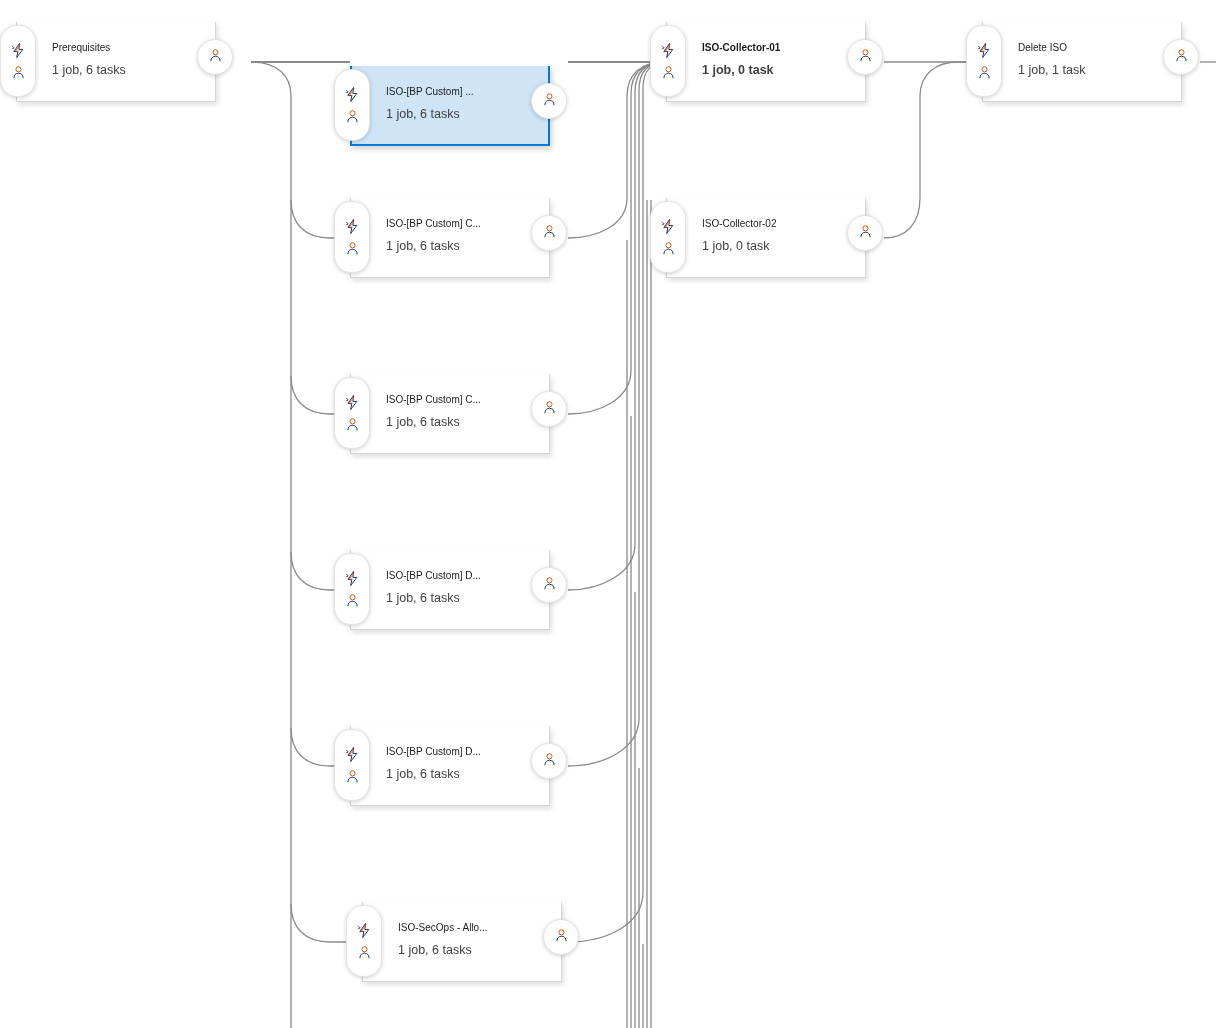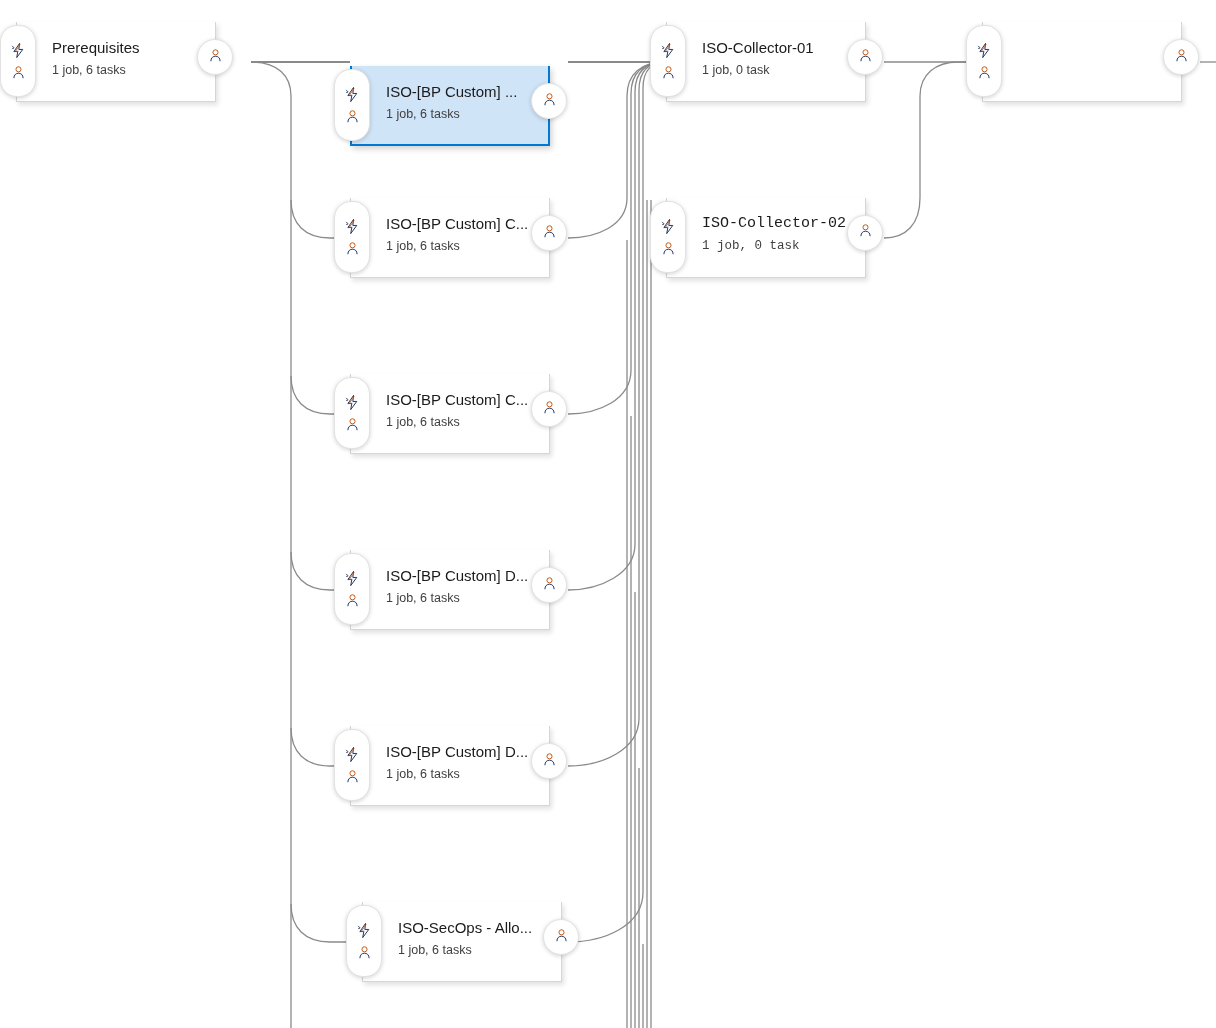--- a/index.html
+++ b/index.html
@@ -55,21 +55,21 @@
     background:#0078d4;
   }
   .node-text{
     position:absolute;
     left:36px;
     top:16px;
     width:150px;
     overflow:hidden;
   }
   .node-title{
-    font-size:15px;
+    font-size:10px;
     color:#1b1b1b;
     line-height:20px;
     white-space:nowrap;
     overflow:hidden;
   }
   .node-sub{
     font-size:12.5px;
     color:#404040;
     line-height:18px;
     margin-top:3px;
@@ -220,21 +220,21 @@
         </svg>
       </span>
     </div>
 
     <div class="node-text">
       <div class="node-title">ISO-[BP Custom] ...</div>
       <div class="node-sub">1 job, 6 tasks</div>
     </div>
   </div>
 
-  <div class="node" style="left: 666px; top: 22px;">
+  <div class="node" style="left: 666px; top: 22px; font-weight: bold;">
     <div class="node-topbar"></div>
     <div class="node-card"></div>
 
     <div class="pill">
       <span>
         <svg width="17" height="17" viewBox="0 0 24 24" fill="none">
           <path d="M13.5 2 L5.5 13.5 H11 L9.5 22 L18 10.5 H12.5 Z" stroke="#1f3864" stroke-width="1.4" fill="none"></path>
           <path d="M14.5 3.5 L7.5 13 H11.8" stroke="#d35400" stroke-width="1.2" fill="none"></path>
           <path d="M3 5.5 L6 8.5 M3 9 L5.5 9" stroke="#1f3864" stroke-width="1.2"></path>
         </svg>
@@ -284,20 +284,24 @@
 
     <div class="circle-badge">
       <span>
         <svg width="17" height="17" viewBox="0 0 24 24" fill="none">
           <circle cx="12" cy="7.5" r="3.6" stroke="#c05a18" stroke-width="1.4"></circle>
           <path d="M5.5 19.5 C5.5 15.4 8.4 13 12 13 C15.6 13 18.5 15.4 18.5 19.5" stroke="#1f3864" stroke-width="1.4" stroke-linecap="round"></path>
         </svg>
       </span>
     </div>
 
+    <div class="node-text">
+      <div class="node-title">Delete ISO</div>
+      <div class="node-sub">1 job, 1 task</div>
+    </div>
   </div>
 
   <div class="node" style="left: 350px; top: 198px;">
     <div class="node-topbar"></div>
     <div class="node-card"></div>
 
     <div class="pill">
       <span>
         <svg width="17" height="17" viewBox="0 0 24 24" fill="none">
           <path d="M13.5 2 L5.5 13.5 H11 L9.5 22 L18 10.5 H12.5 Z" stroke="#1f3864" stroke-width="1.4" fill="none"></path>
@@ -321,21 +325,21 @@
         </svg>
       </span>
     </div>
 
     <div class="node-text">
       <div class="node-title">ISO-[BP Custom] C...</div>
       <div class="node-sub">1 job, 6 tasks</div>
     </div>
   </div>
 
-  <div class="node" style="left: 666px; top: 198px; font-family: Liberation Mono, monospace;">
+  <div class="node" style="left: 666px; top: 198px;">
     <div class="node-topbar"></div>
     <div class="node-card"></div>
 
     <div class="pill">
       <span>
         <svg width="17" height="17" viewBox="0 0 24 24" fill="none">
           <path d="M13.5 2 L5.5 13.5 H11 L9.5 22 L18 10.5 H12.5 Z" stroke="#1f3864" stroke-width="1.4" fill="none"></path>
           <path d="M14.5 3.5 L7.5 13 H11.8" stroke="#d35400" stroke-width="1.2" fill="none"></path>
           <path d="M3 5.5 L6 8.5 M3 9 L5.5 9" stroke="#1f3864" stroke-width="1.2"></path>
         </svg>

